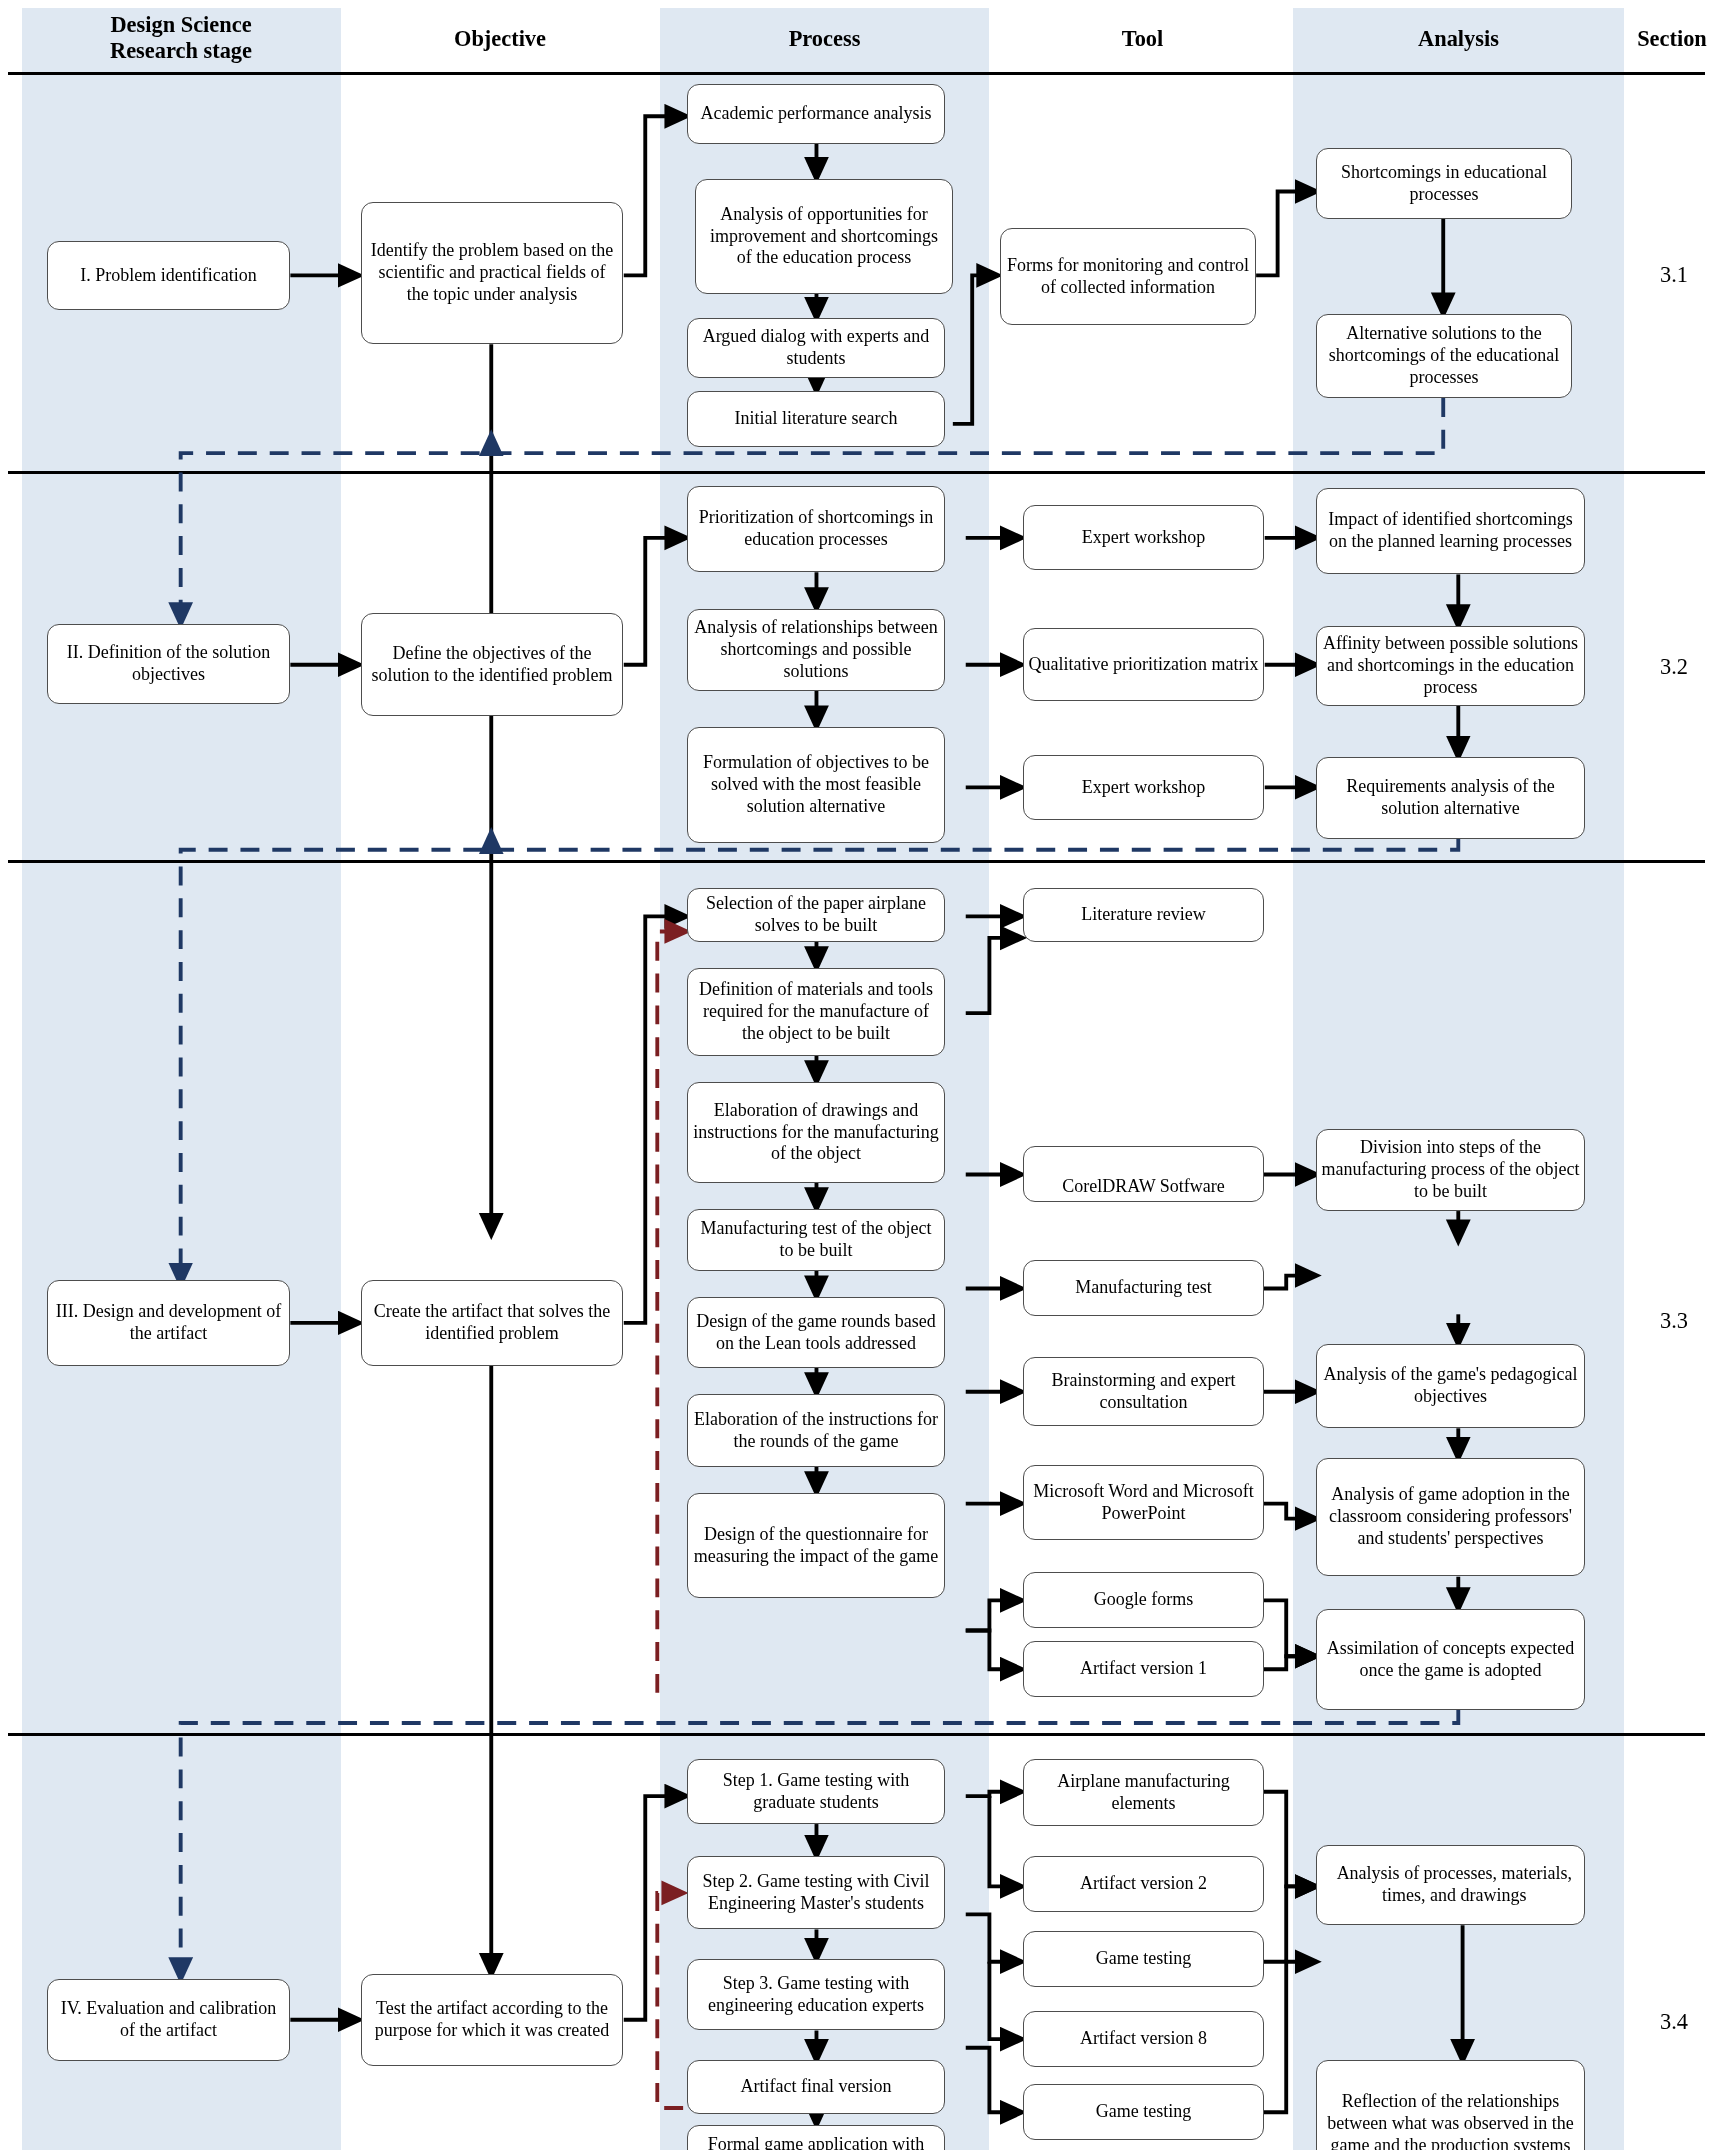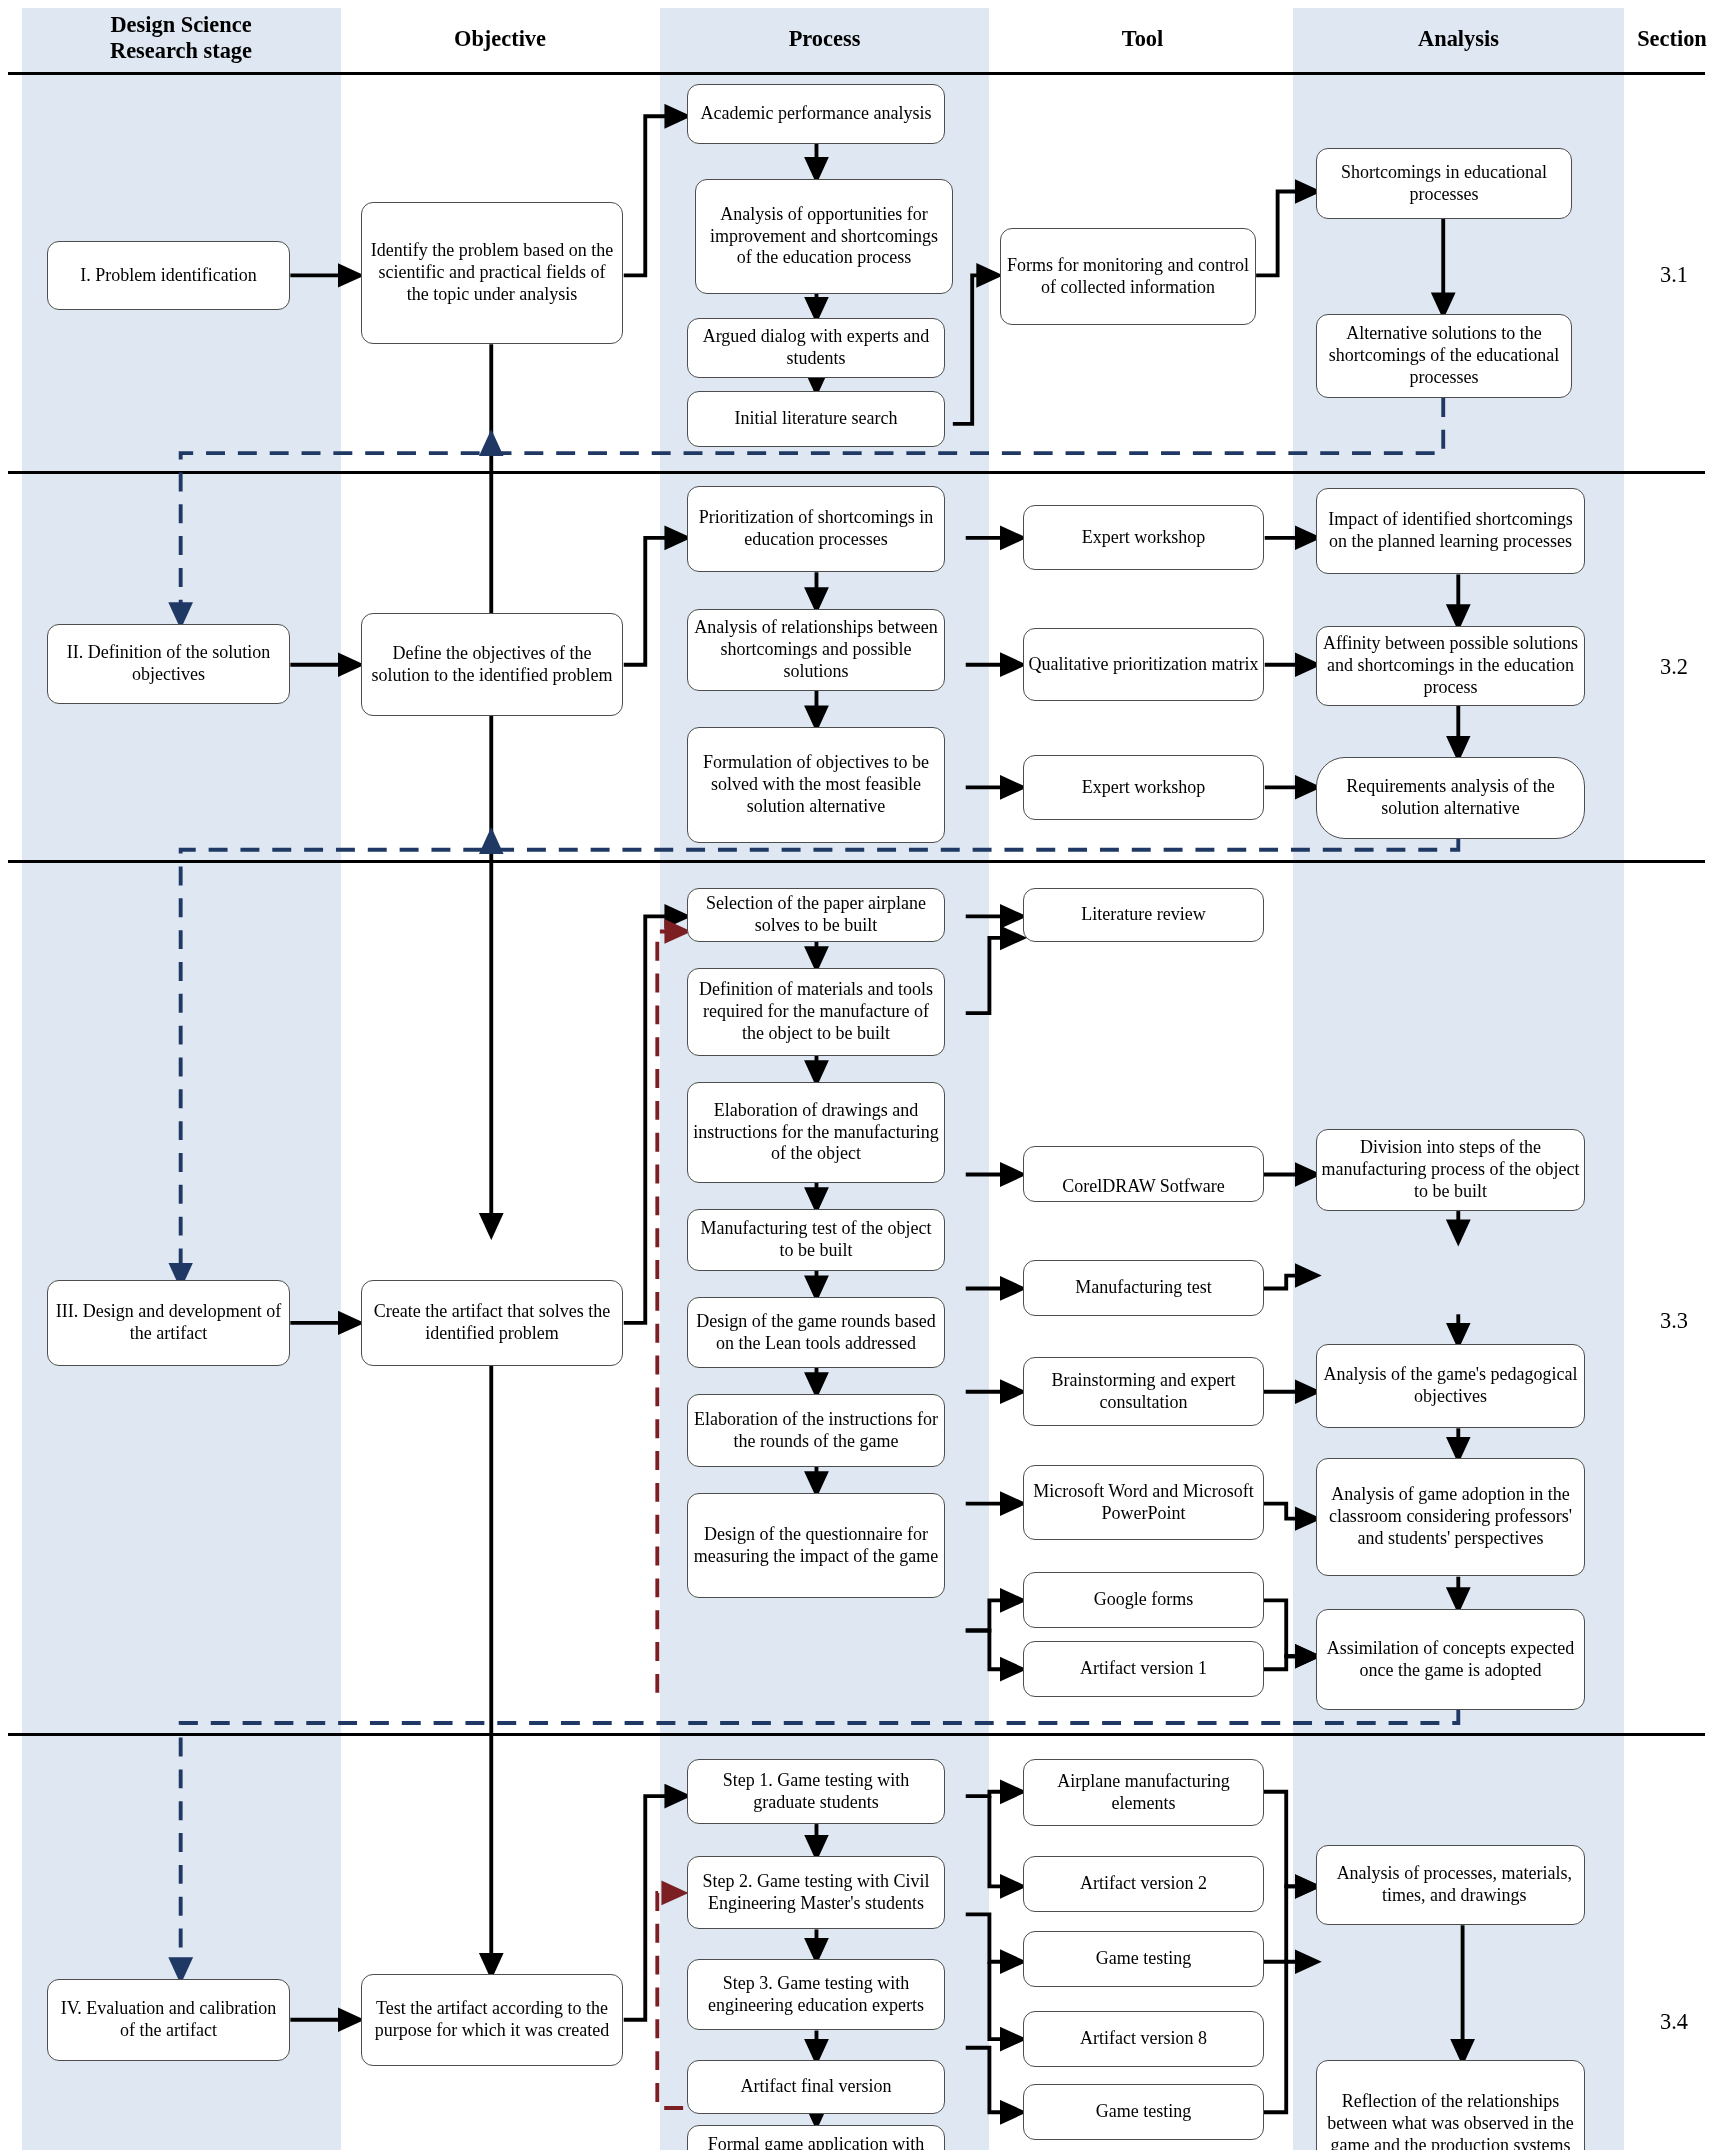--- a/index.html
+++ b/index.html
@@ -253,21 +253,21 @@
   </div>
   <div class="node" style="left:1023px; top:755px; width:241px; height:65px;">
     <span>Expert workshop</span>
   </div>
   <div class="node" style="left:1316px; top:488px; width:269px; height:86px;">
     <span>Impact of identified shortcomings on the planned learning processes</span>
   </div>
   <div class="node" style="left:1316px; top:626px; width:269px; height:80px;">
     <span>Affinity between possible solutions and shortcomings in the education process</span>
   </div>
-  <div class="node" style="left:1316px; top:757px; width:269px; height:82px;border-radius:29px;">
+  <div class="node" style="left:1316px; top:757px; width:269px; height:82px;">
     <span>Requirements analysis of the solution alternative</span>
   </div>
   <div class="secnum" style="left:1628px; top:654px; width:92px;">3.2</div>
 
   <div class="node" style="left:47px; top:1280px; width:243px; height:86px;">
     <span>III. Design and development of the artifact</span>
   </div>
   <div class="node" style="left:361px; top:1280px; width:262px; height:86px;">
     <span>Create the artifact that solves the identified problem</span>
   </div>

